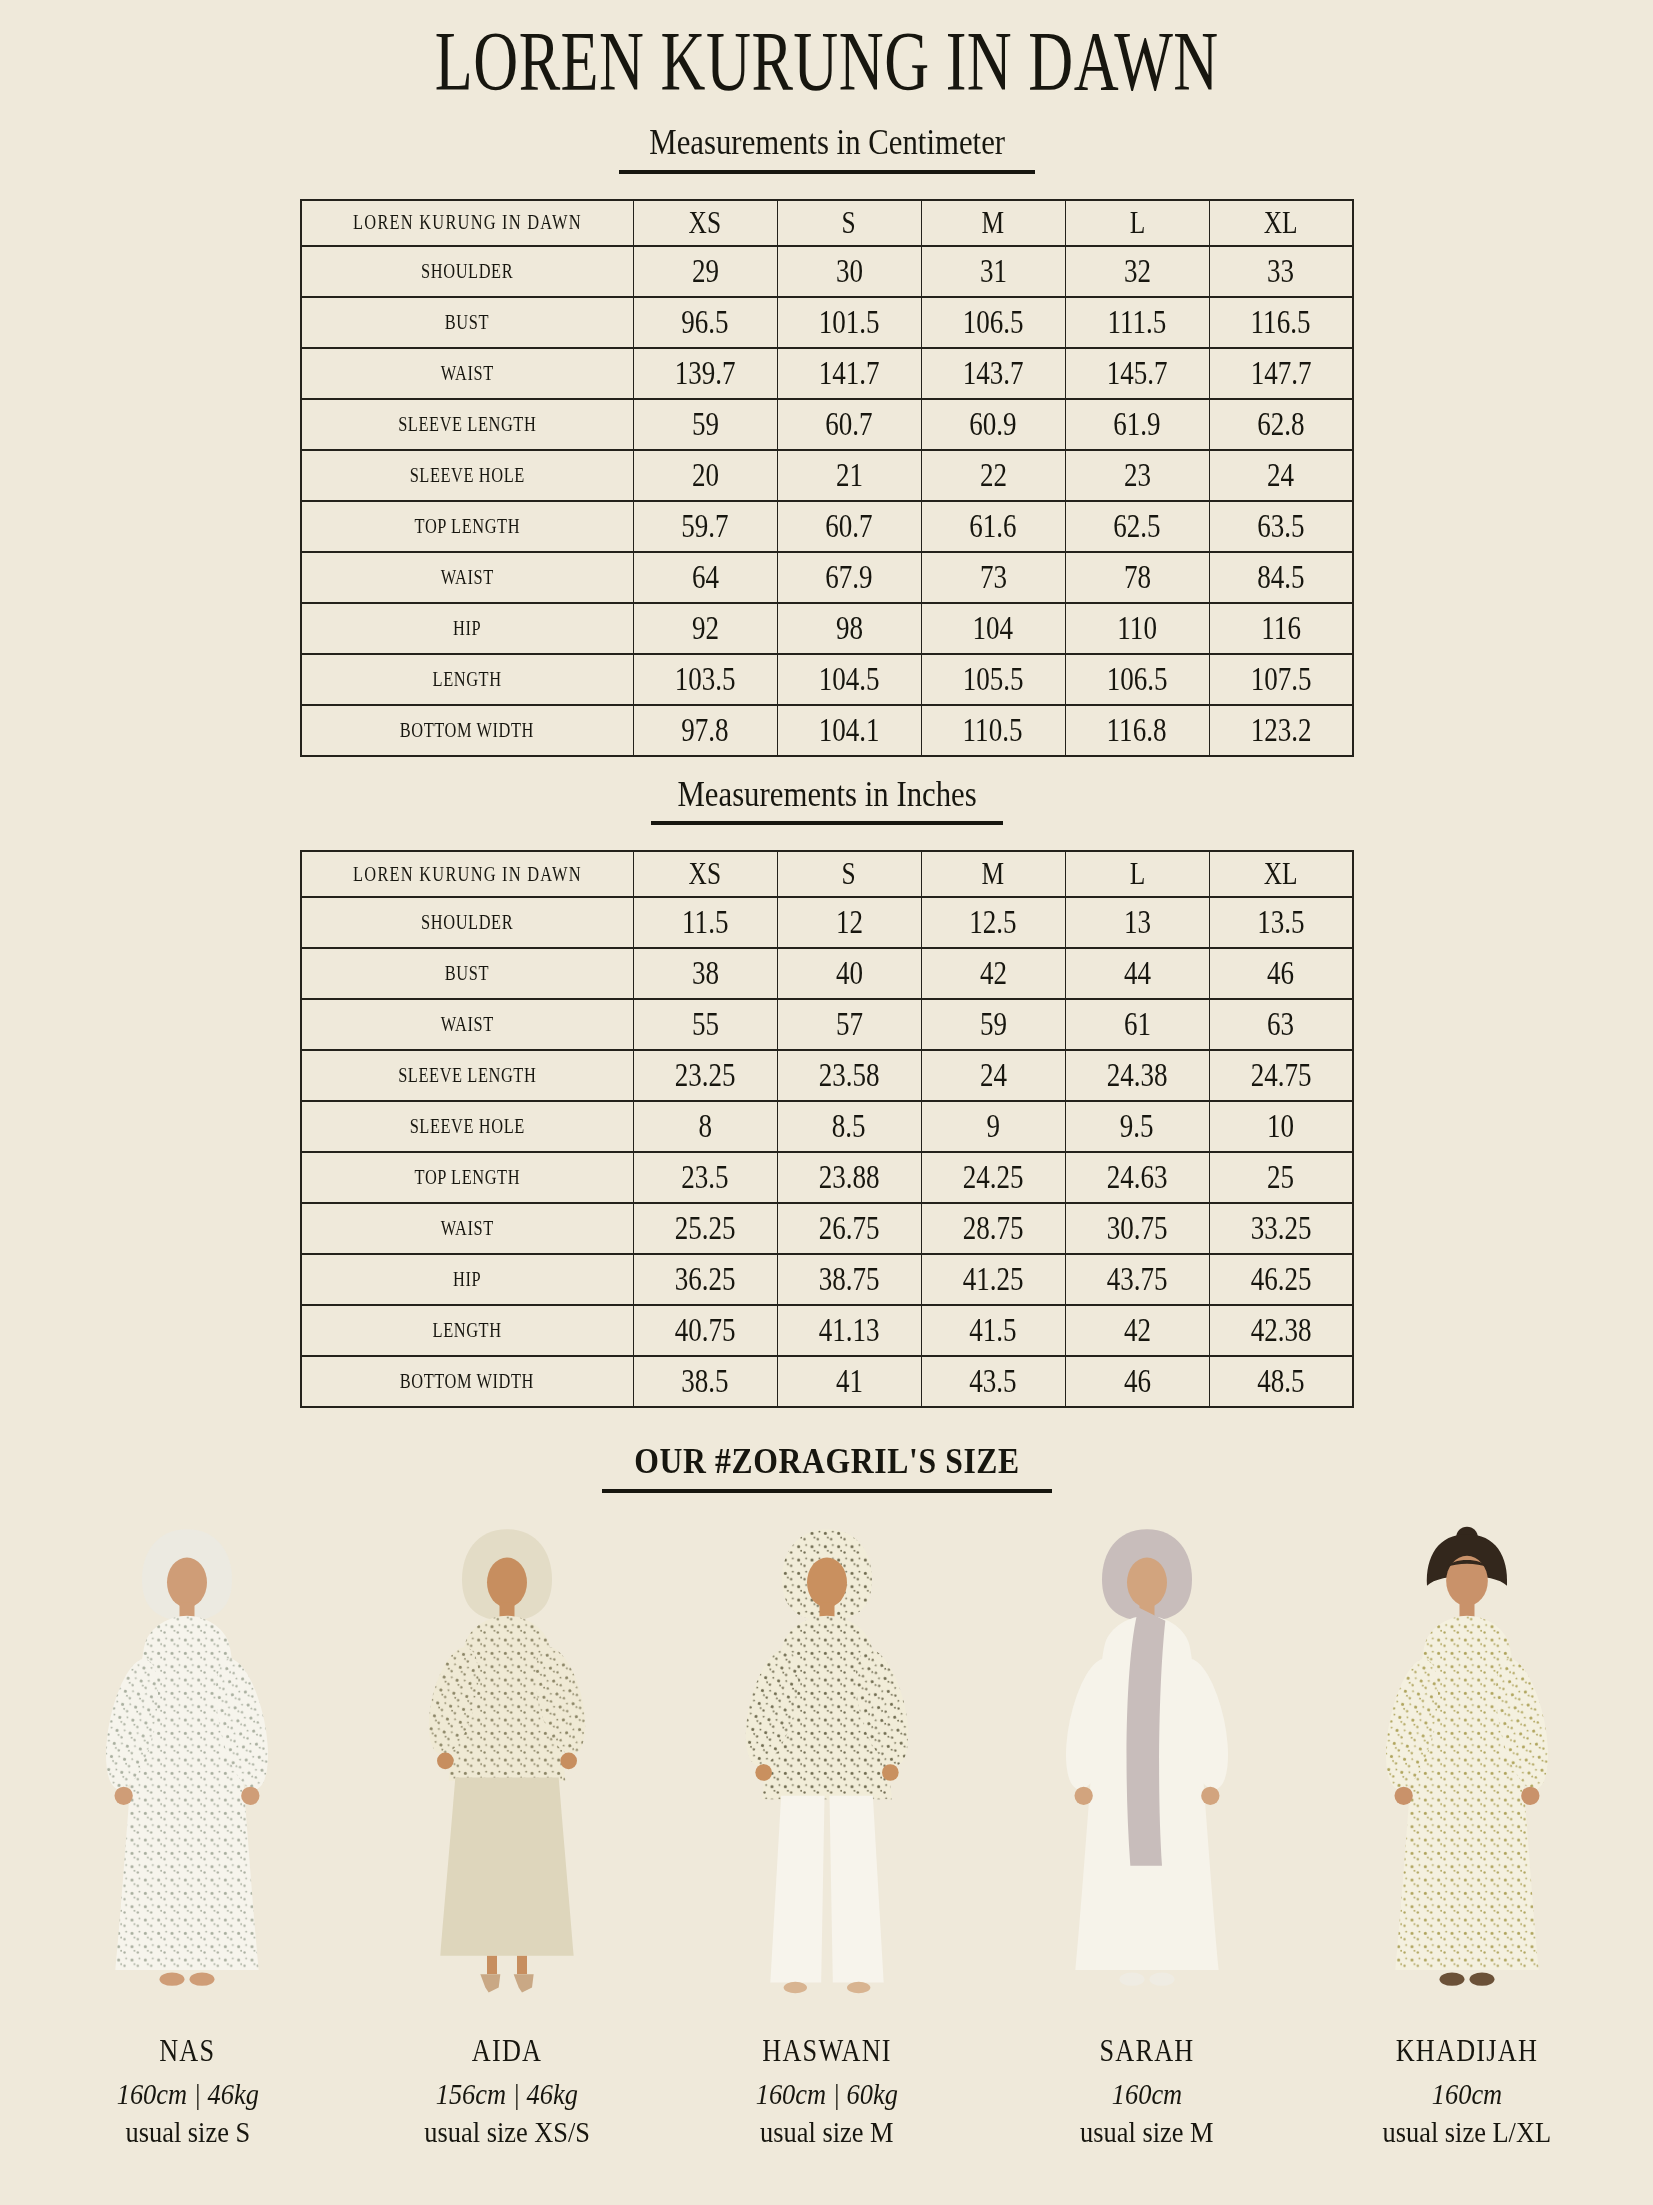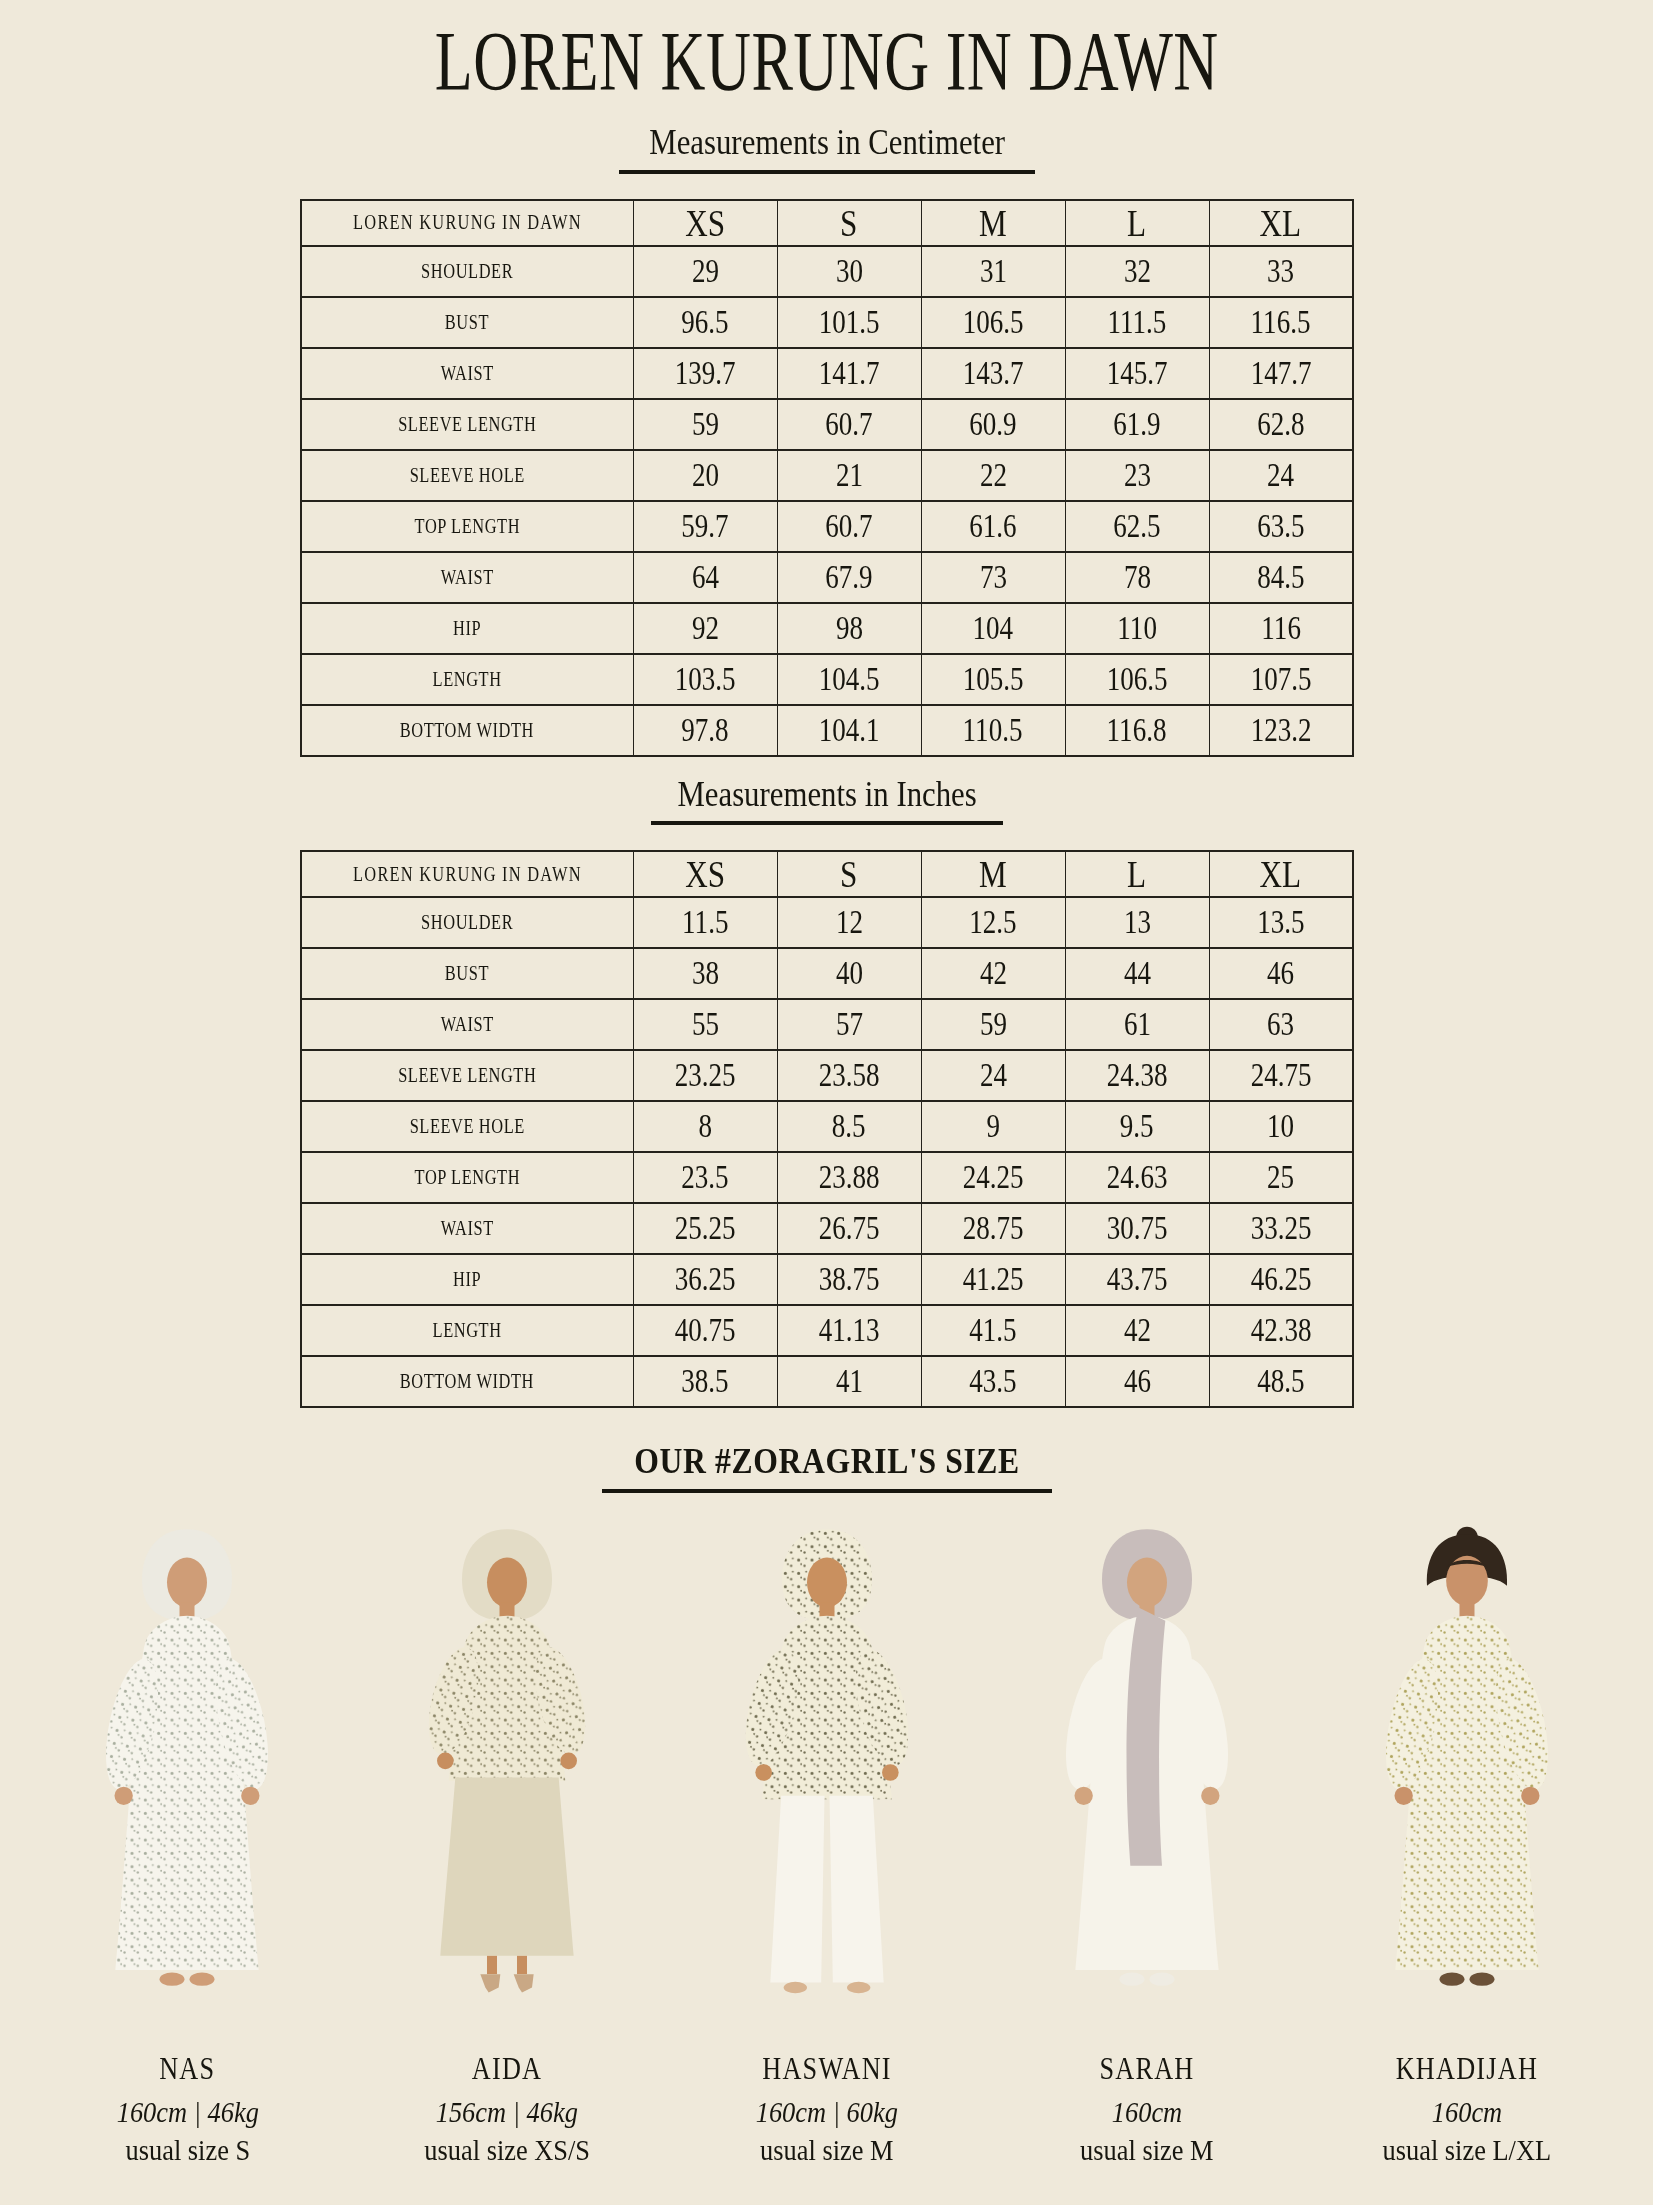--- a/index.html
+++ b/index.html
@@ -32,32 +32,32 @@
   table.size-table col.c0{width:332px;}
   table.size-table col.cn{width:144px;}
   table.size-table td{
     border-left:1.5px solid #24221b;border-right:1.5px solid #24221b;
     border-top:2.9px solid #24221b;border-bottom:2.9px solid #24221b;
     text-align:center;vertical-align:middle;padding:0;
   }
   tr.hdr td{height:44px;}
   tr.row td{height:49px;}
   td.corner{font-size:20px;letter-spacing:1.5px;}
-  td.colhead{font-size:38px;}
+  td.colhead{font-size:31px;}
   td.rowlabel{font-size:20px;letter-spacing:0.7px;}
   td.val{font-size:33px;}
 
   
   .models{
     display:flex;justify-content:space-evenly;align-items:flex-end;
     margin:22px 22px 0 22px;
   }
   .model-card{width:309px;text-align:center;}
   .model-card svg{display:block;margin:0 auto;}
-  .model-name{font-size:32px;margin-top:20px;letter-spacing:1.5px;}
+  .model-name{font-size:32px;margin-top:2px;letter-spacing:1.5px;}
   .model-stats{font-size:30px;margin-top:7.4px;font-style:italic;}
   .model-size{font-size:30px;margin-top:4.4px;}
 </style>
 </head>
 <body>
 
 <div class="center">
   <h1><span class="cond-t">LOREN KURUNG IN DAWN</span></h1>
 </div>
 

